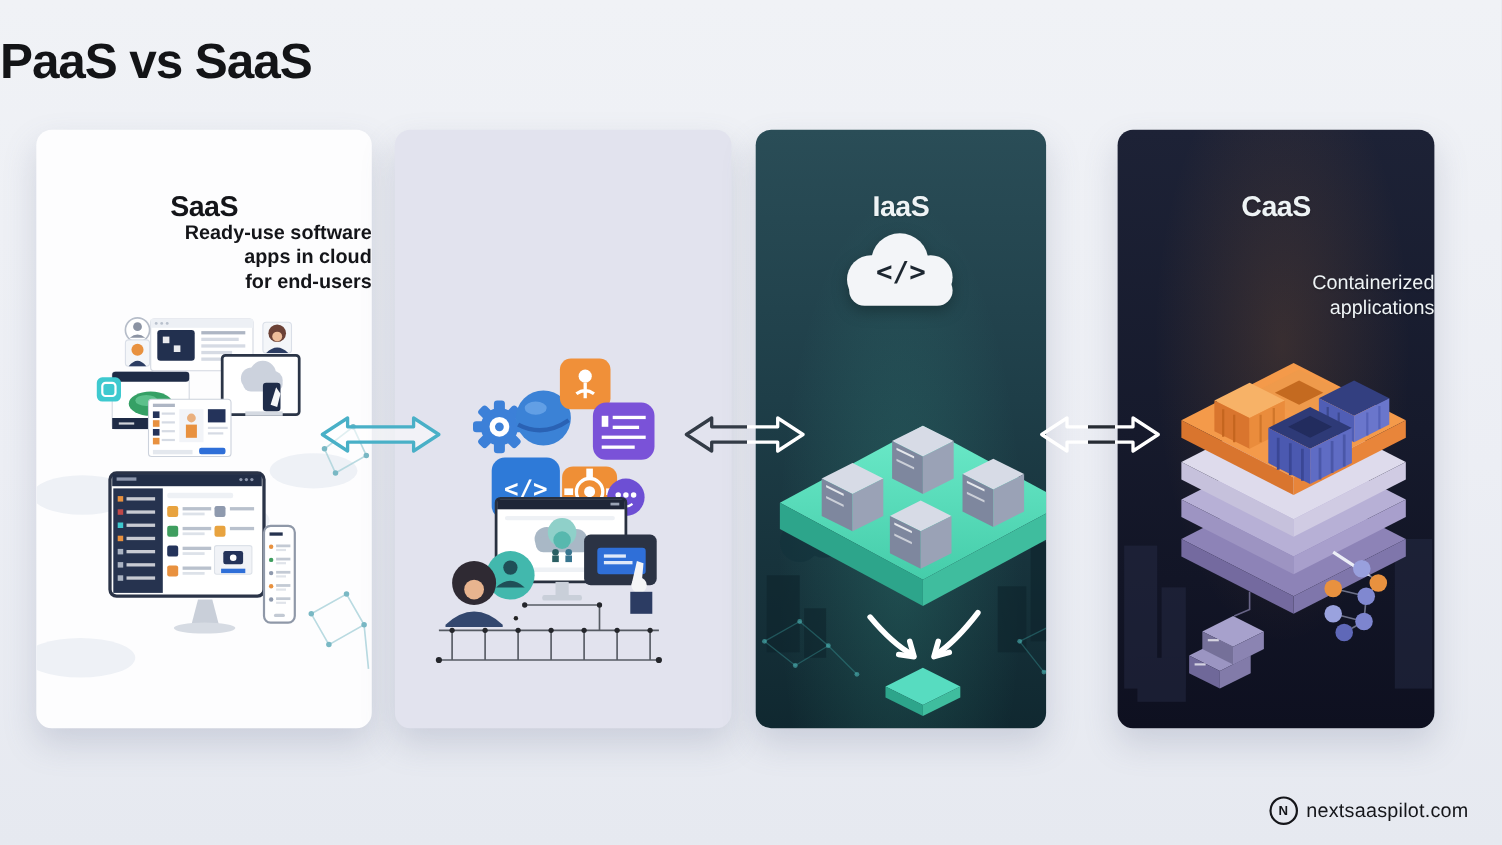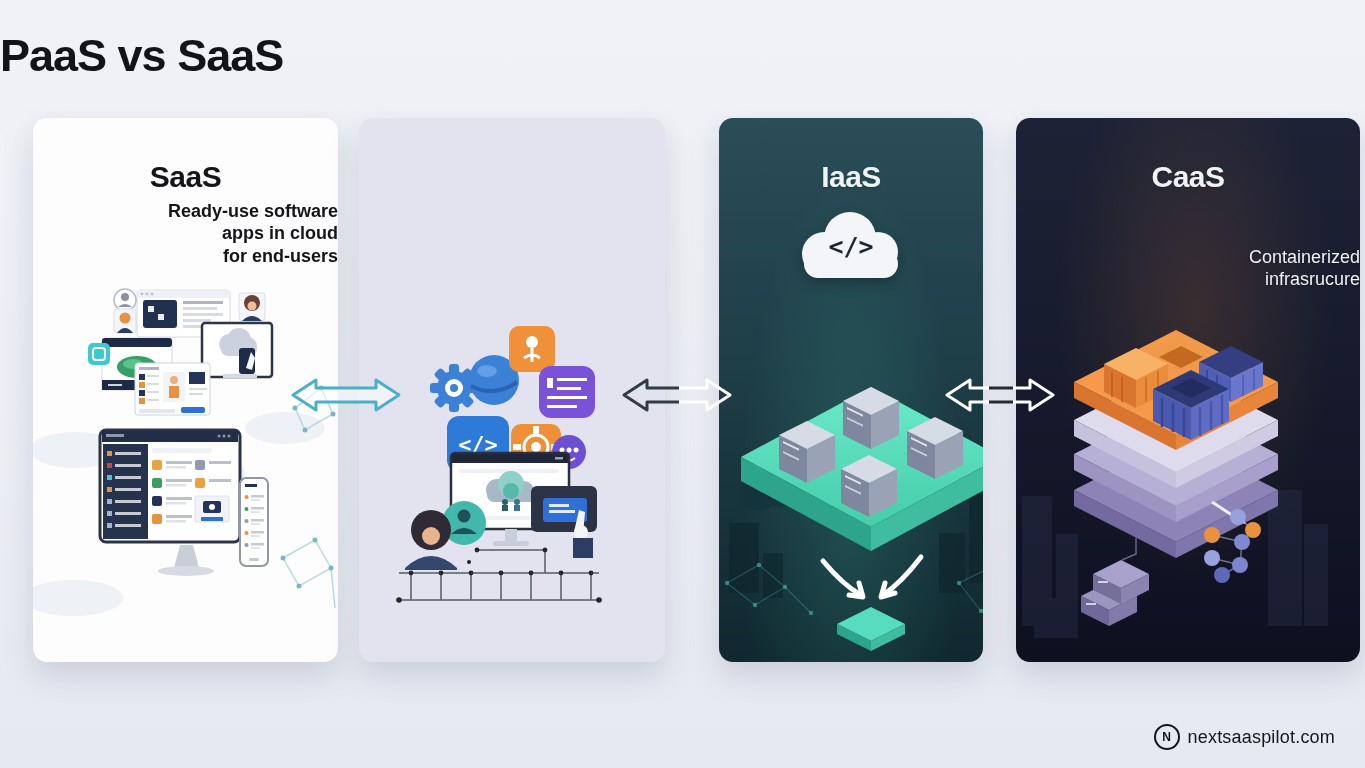--- a/index.html
+++ b/index.html
@@ -5,26 +5,26 @@
   html,body{margin:0;padding:0;background:#e7eaf0;}
   .stage{position:relative;width:1365px;height:768px;overflow:hidden;
          background:linear-gradient(180deg,#f0f2f6 0%,#ecEEf4 55%,#e6e9f0 100%);
          font-family:"Liberation Sans",sans-serif;}
   .title{position:absolute;left:0;right:0;top:30px;margin:0;text-align:left;
          font-size:45px;font-weight:800;letter-spacing:-1px;color:#131417;}
   .card{position:absolute;top:118px;height:544px;border-radius:14px;overflow:hidden;
         box-shadow:0 14px 30px rgba(100,110,140,.22);}
   .p1{left:33px;width:305px;background:#fdfdfe;}
   .p2{left:359px;width:306px;background:#e2e3ee;}
-  .p3{left:687px;width:264px;background:linear-gradient(180deg,#2a4d57 0%,#1e3e48 45%,#102830 100%);margin-left:32px;}
+  .p3{left:687px;width:264px;background:linear-gradient(180deg,#2a4d57 0%,#1e3e48 45%,#102830 100%);}
   .p3::before{content:"";position:absolute;inset:0;background:radial-gradient(ellipse at 50% 72%,rgba(80,220,190,.17),transparent 60%);}
-  .p4{left:1016px;width:344px;background:linear-gradient(180deg,#1d2236 0%,#161a2c 50%,#0e1020 100%);}
+  .p4{left:1016px;width:288px;background:linear-gradient(180deg,#1d2236 0%,#161a2c 50%,#0e1020 100%);}
   .p4::before{content:"";position:absolute;inset:0;background:radial-gradient(ellipse at 52% 36%,rgba(240,146,60,.15),transparent 55%);}
-  .hd{position:absolute;left:0;right:0;top:42px;margin:0;text-align:center;
-      font-size:30px;font-weight:700;letter-spacing:-.5px;}
+  .hd{position:absolute;left:0;right:0;top:54px;margin:0;text-align:center;
+      font-size:26px;font-weight:700;letter-spacing:-.5px;}
   .desc{position:absolute;left:0;right:0;margin:0;text-align:right;white-space:pre-line;
         font-size:18px;line-height:1.24;font-weight:600;}
   .ink{color:#141519;}
   .snow{color:#eef3f5;font-weight:500;text-shadow:0 1px 2px rgba(0,0,0,.25);}
   .d1{top:82px;} .d2{top:122px;} .d3{top:178px;} .d4{top:128px;}
   .illus{position:absolute;display:block;}
   .arrow{position:absolute;display:block;}
   .cloudbox{position:absolute;left:50%;top:84px;transform:translateX(-50%);width:130px;height:86px;}
   .cloudbox svg{position:absolute;inset:0;filter:drop-shadow(0 5px 7px rgba(0,0,0,.28));}
   .cloud-code{position:absolute;left:0;right:0;top:30px;text-align:center;
@@ -448,21 +448,21 @@
         <polygon points="152,234 186,251 152,268 118,251" fill="#57dcc0"></polygon>
         <polygon points="118,251 152,268 152,278 118,261" fill="#2da58b"></polygon>
         <polygon points="152,268 186,251 186,261 152,278" fill="#3fbd9e"></polygon>
       </g>
     </svg>
   </section>
 
   <section class="card p4">
     <h2 class="hd snow" style="font-weight:700">CaaS</h2>
     <p class="desc snow d4">Containerized
-infrasrucure</p>
+applications</p>
     <svg class="illus" style="left:0;top:180px" width="315" height="360" viewBox="0 0 315 360">
 
       <g fill="#262b45" opacity=".5">
         <rect x="6" y="198" width="30" height="130"></rect>
           <rect x="40" y="236" width="22" height="92"></rect>
         <rect x="252" y="192" width="34" height="136"></rect>
           <rect x="288" y="226" width="24" height="102"></rect>
         <rect x="18" y="300" width="44" height="40"></rect>
       </g>
 

